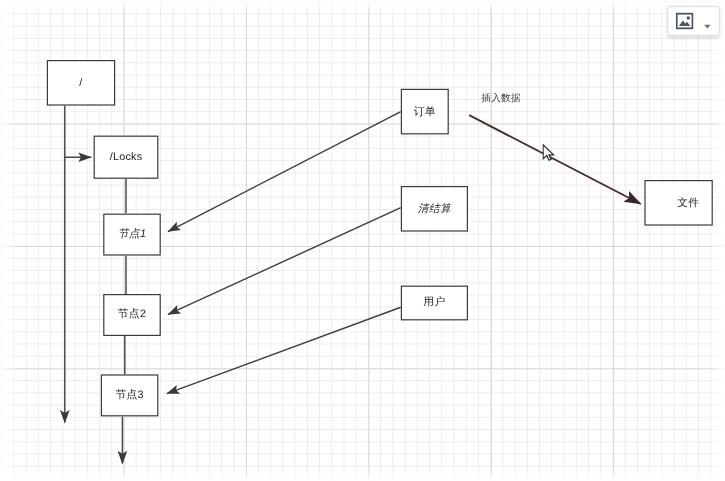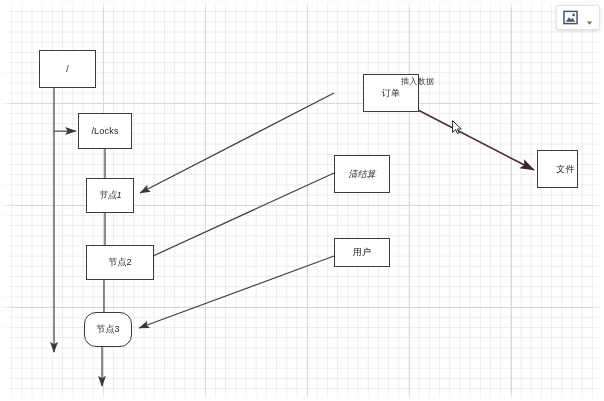--- a/index.html
+++ b/index.html
@@ -181,41 +181,41 @@
   </div>
 
   <div class="node" style="left:78px; top:113px; width:54px; height:36px;align-items:center;">
     <span class="node-label">/Locks</span>
   </div>
 
   <div class="node" style="left:86px; top:178px; width:48px; height:35px;font-style:italic;">
     <span class="node-label">节点1</span>
   </div>
 
-  <div class="node" style="left:86px; top:245px; width:68px; height:35px;">
+  <div class="node" style="left:86px; top:245px; width:48px; height:35px;">
     <span class="node-label">节点2</span>
   </div>
 
-  <div class="node" style="left:84px; top:312px; width:48px; height:35px;border-radius:12px;">
+  <div class="node" style="left:84px; top:312px; width:48px; height:35px;">
     <span class="node-label">节点3</span>
   </div>
 
-  <div class="node" style="left:334px; top:74px; width:56px; height:38px;margin-left:29px;">
+  <div class="node" style="left:334px; top:74px; width:40px; height:38px;">
     <span class="node-label">订单</span>
   </div>
 
   <div class="node" style="left:334px; top:155px; width:56px; height:38px;font-style:italic;">
     <span class="node-label">清结算</span>
   </div>
 
   <div class="node" style="left:334px; top:238px; width:56px; height:29px;">
     <span class="node-label">用户</span>
   </div>
 
-  <div class="node" style="left:537px; top:150px; width:41px; height:38px;padding-left:16px;">
+  <div class="node" style="left:537px; top:150px; width:57px; height:38px;padding-left:16px;">
     <span class="node-label">文件</span>
   </div>
 
   <div class="edge-label" style="left:401px; top:40px;margin-top:36px;">插入数据</div>
 
   <div id="image-toolbar">
     <span class="tb-icon">
       <svg viewBox="0 0 16 16" width="15" height="15">
         <rect x="1" y="1.5" width="14" height="13" fill="none" stroke="#4a5568" stroke-width="1.6"></rect>
         <rect x="10" y="4" width="2.6" height="2.6" fill="#4a5568"></rect>

